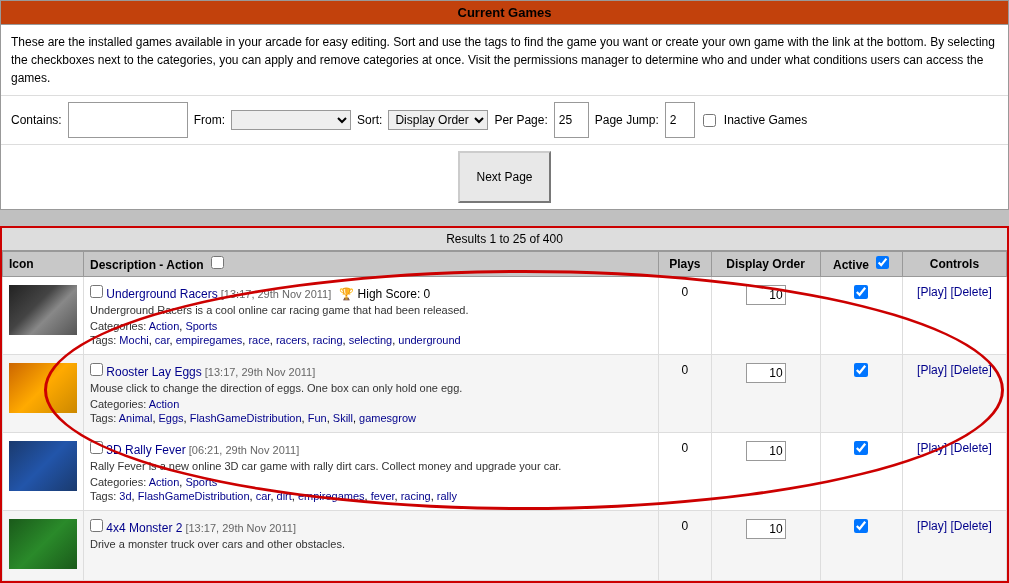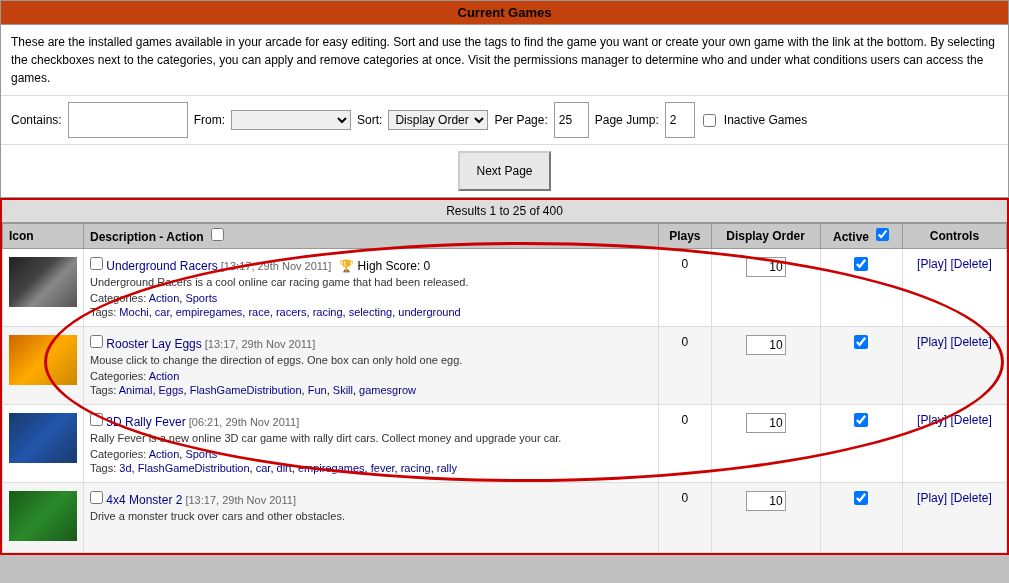--- a/index.html
+++ b/index.html
@@ -66,27 +66,28 @@
 
     .next-page-row {
       text-align: center;
       padding: 6px;
       border-top: 1px solid #ddd;
     }
 
     .next-page-btn {
       background: #e8e8e8;
       border: 2px outset #ccc;
-      padding: 11px 16px;
+      padding: 17px 16px;
       font-size: 12px;
       cursor: pointer;
     }
 
     .results-section {
       border: 2px solid #cc0000;
+      margin-top: 16px;
       background: #fff;
       position: relative;
     }
 
     
     .red-oval {
       position: absolute;
       top: 42px;
       left: 42px;
       width: 960px;

